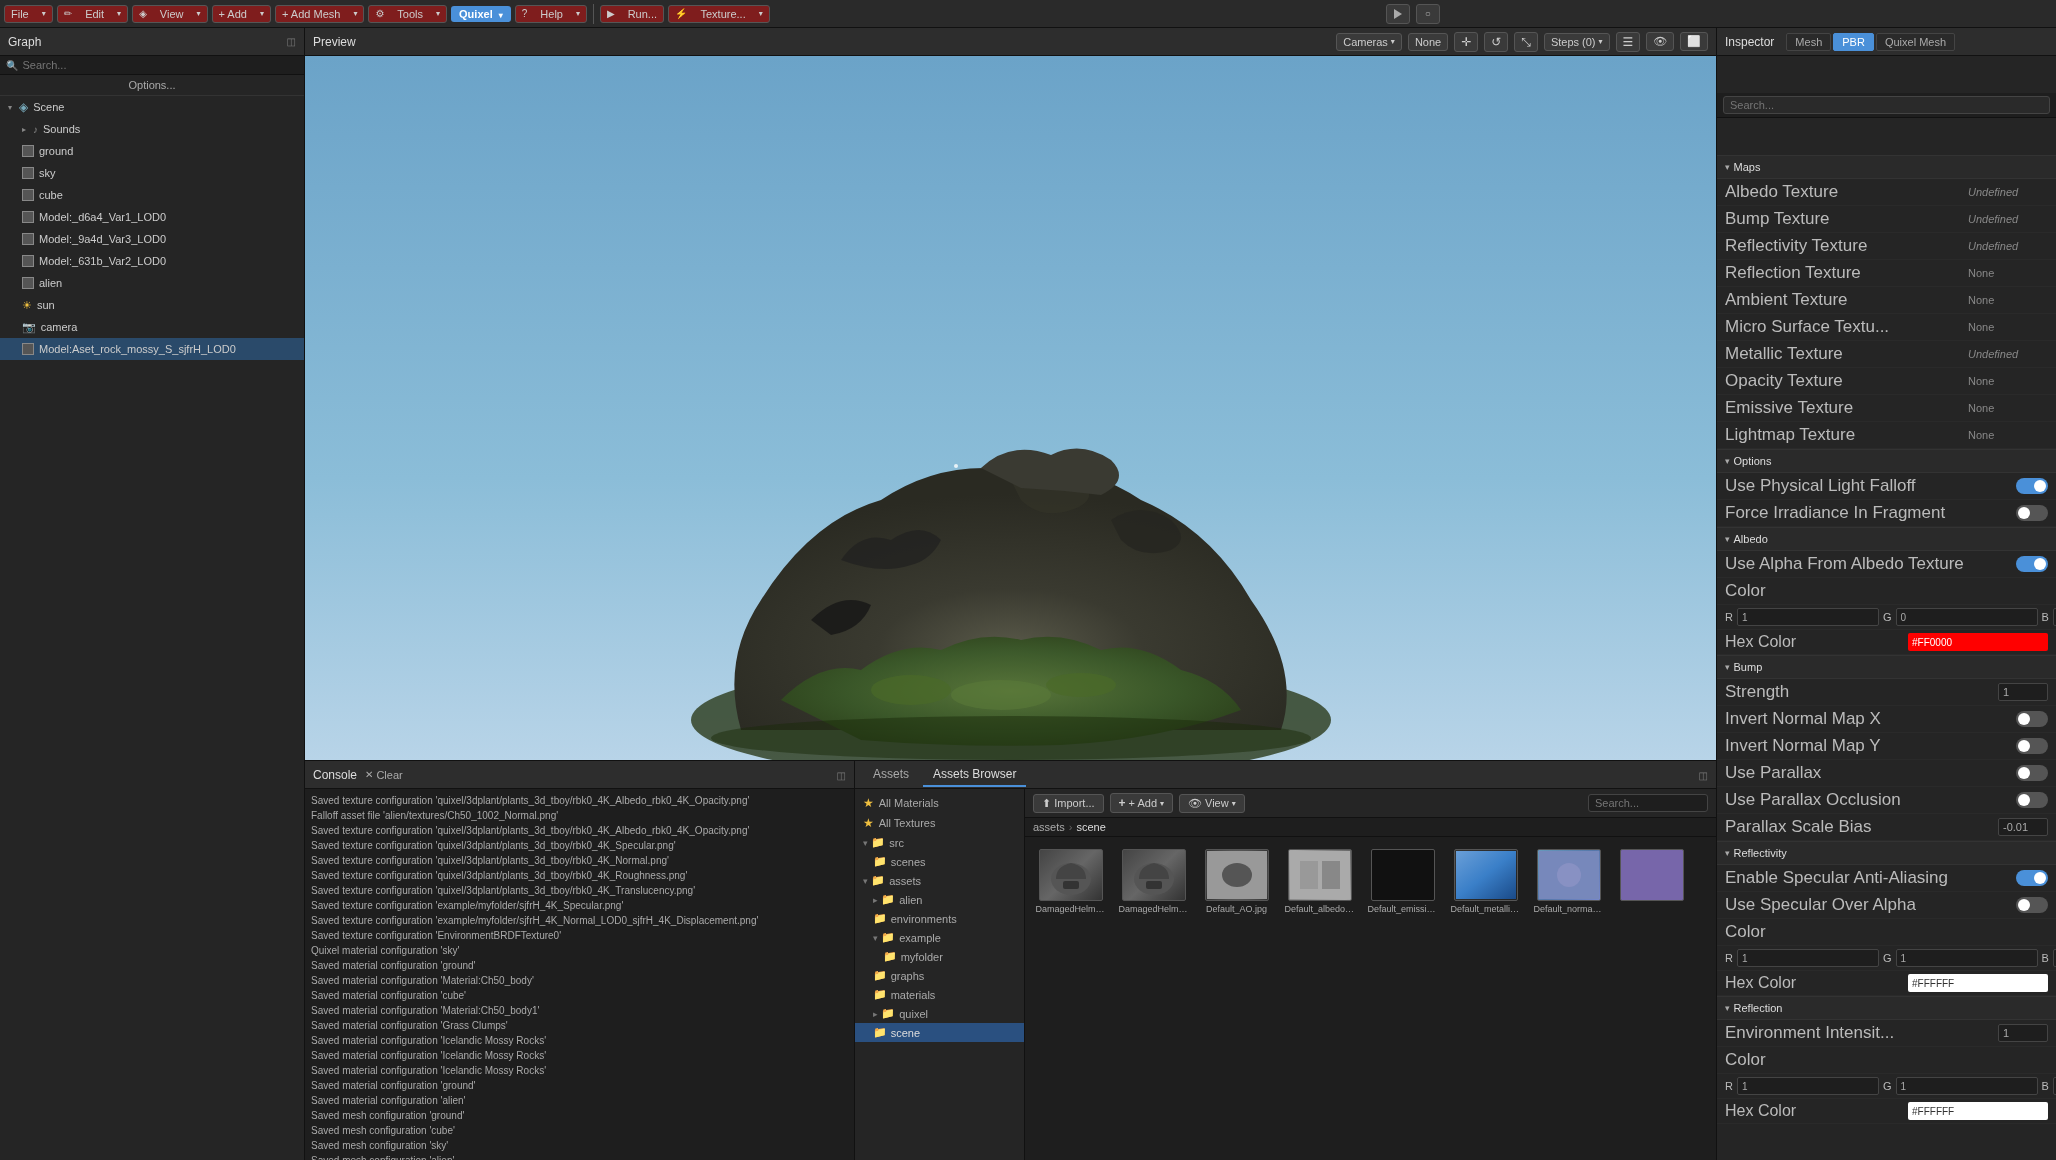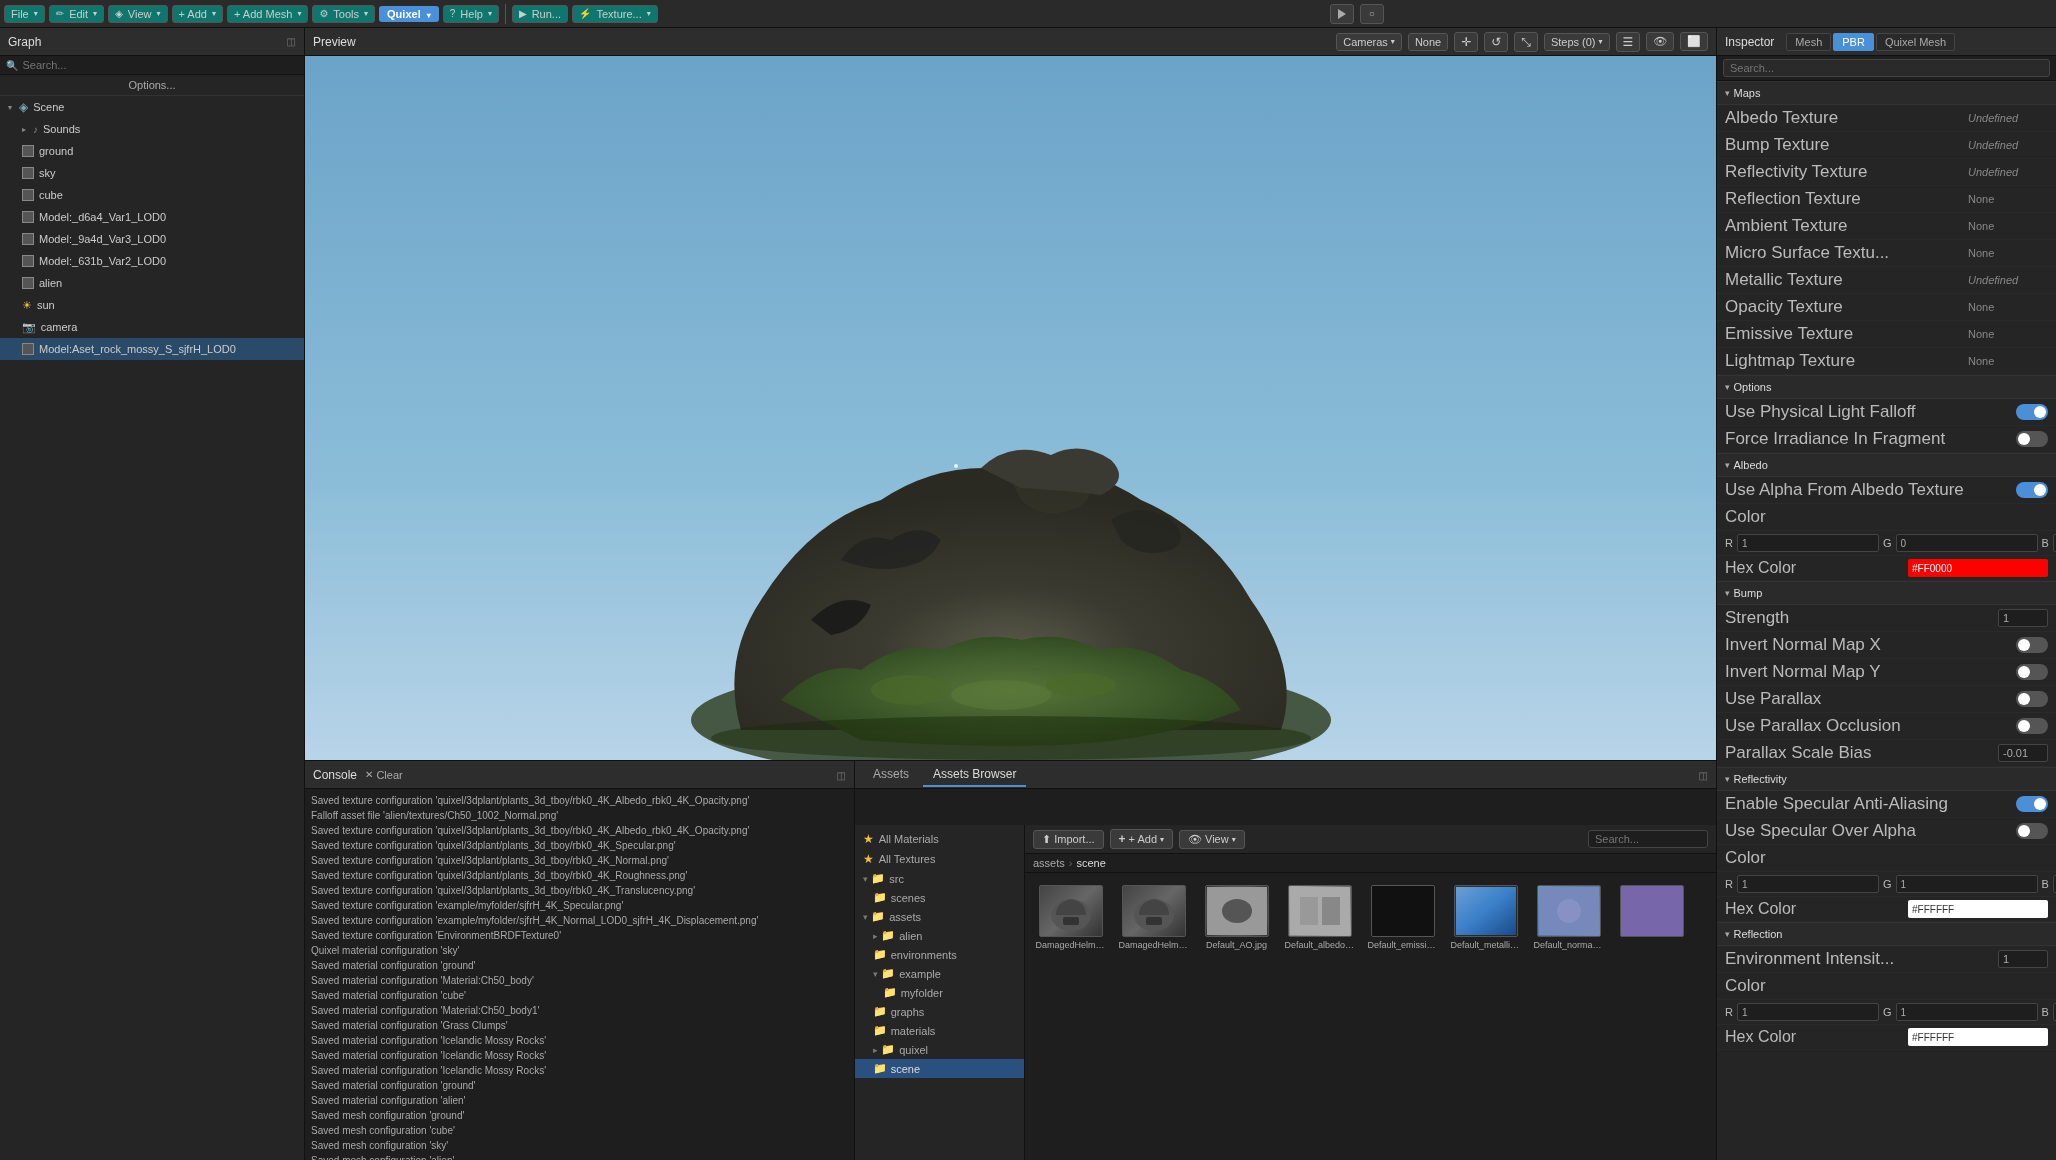--- a/index.html
+++ b/index.html
@@ -22,23 +22,23 @@
       background: #2a2a2a;
       height: 28px;
       padding: 0 4px;
       gap: 4px;
       border-bottom: 1px solid #111;
       flex-shrink: 0;
     }
     .toolbar-btn {
       display: flex;
       align-items: center;
-      gap: 5px;
+      gap: 13px;
       padding: 2px 6px;
-      background: #0f766e;
+      background: #7f1d1d;
       border: 1px solid #555;
       border-radius: 3px;
       color: #ccc;
       cursor: pointer;
       font-size: 11px;
       height: 18px;
     }
     .toolbar-separator { width: 1px; height: 20px; background: #555; margin: 0 2px; }
     .babylon-badge {
       background: #4a90d9;
@@ -226,21 +226,20 @@
     .console-content::-webkit-scrollbar { width: 6px; }
     .console-content::-webkit-scrollbar-track { background: #1e1e1e; }
     .console-content::-webkit-scrollbar-thumb { background: #444; }
 
     
     .assets-panel {
       flex: 1;
       background: #1e1e1e;
       display: flex;
       flex-direction: column;
-      gap: 36px;
     }
     .assets-header {
       display: flex;
       align-items: center;
       background: #2d2d2d;
       padding: 0 8px;
       height: 28px;
       border-bottom: 1px solid #111;
       gap: 4px;
     }
@@ -376,20 +375,21 @@
     }
 
     
     .right-panel {
       width: 340px;
       background: #252525;
       display: flex;
       flex-direction: column;
       border-left: 1px solid #111;
       flex-shrink: 0;
+      gap: 37px;
     }
     .inspector-header {
       display: flex;
       align-items: center;
       background: #2d2d2d;
       padding: 4px 8px;
       height: 28px;
       border-bottom: 1px solid #111;
       gap: 4px;
     }

